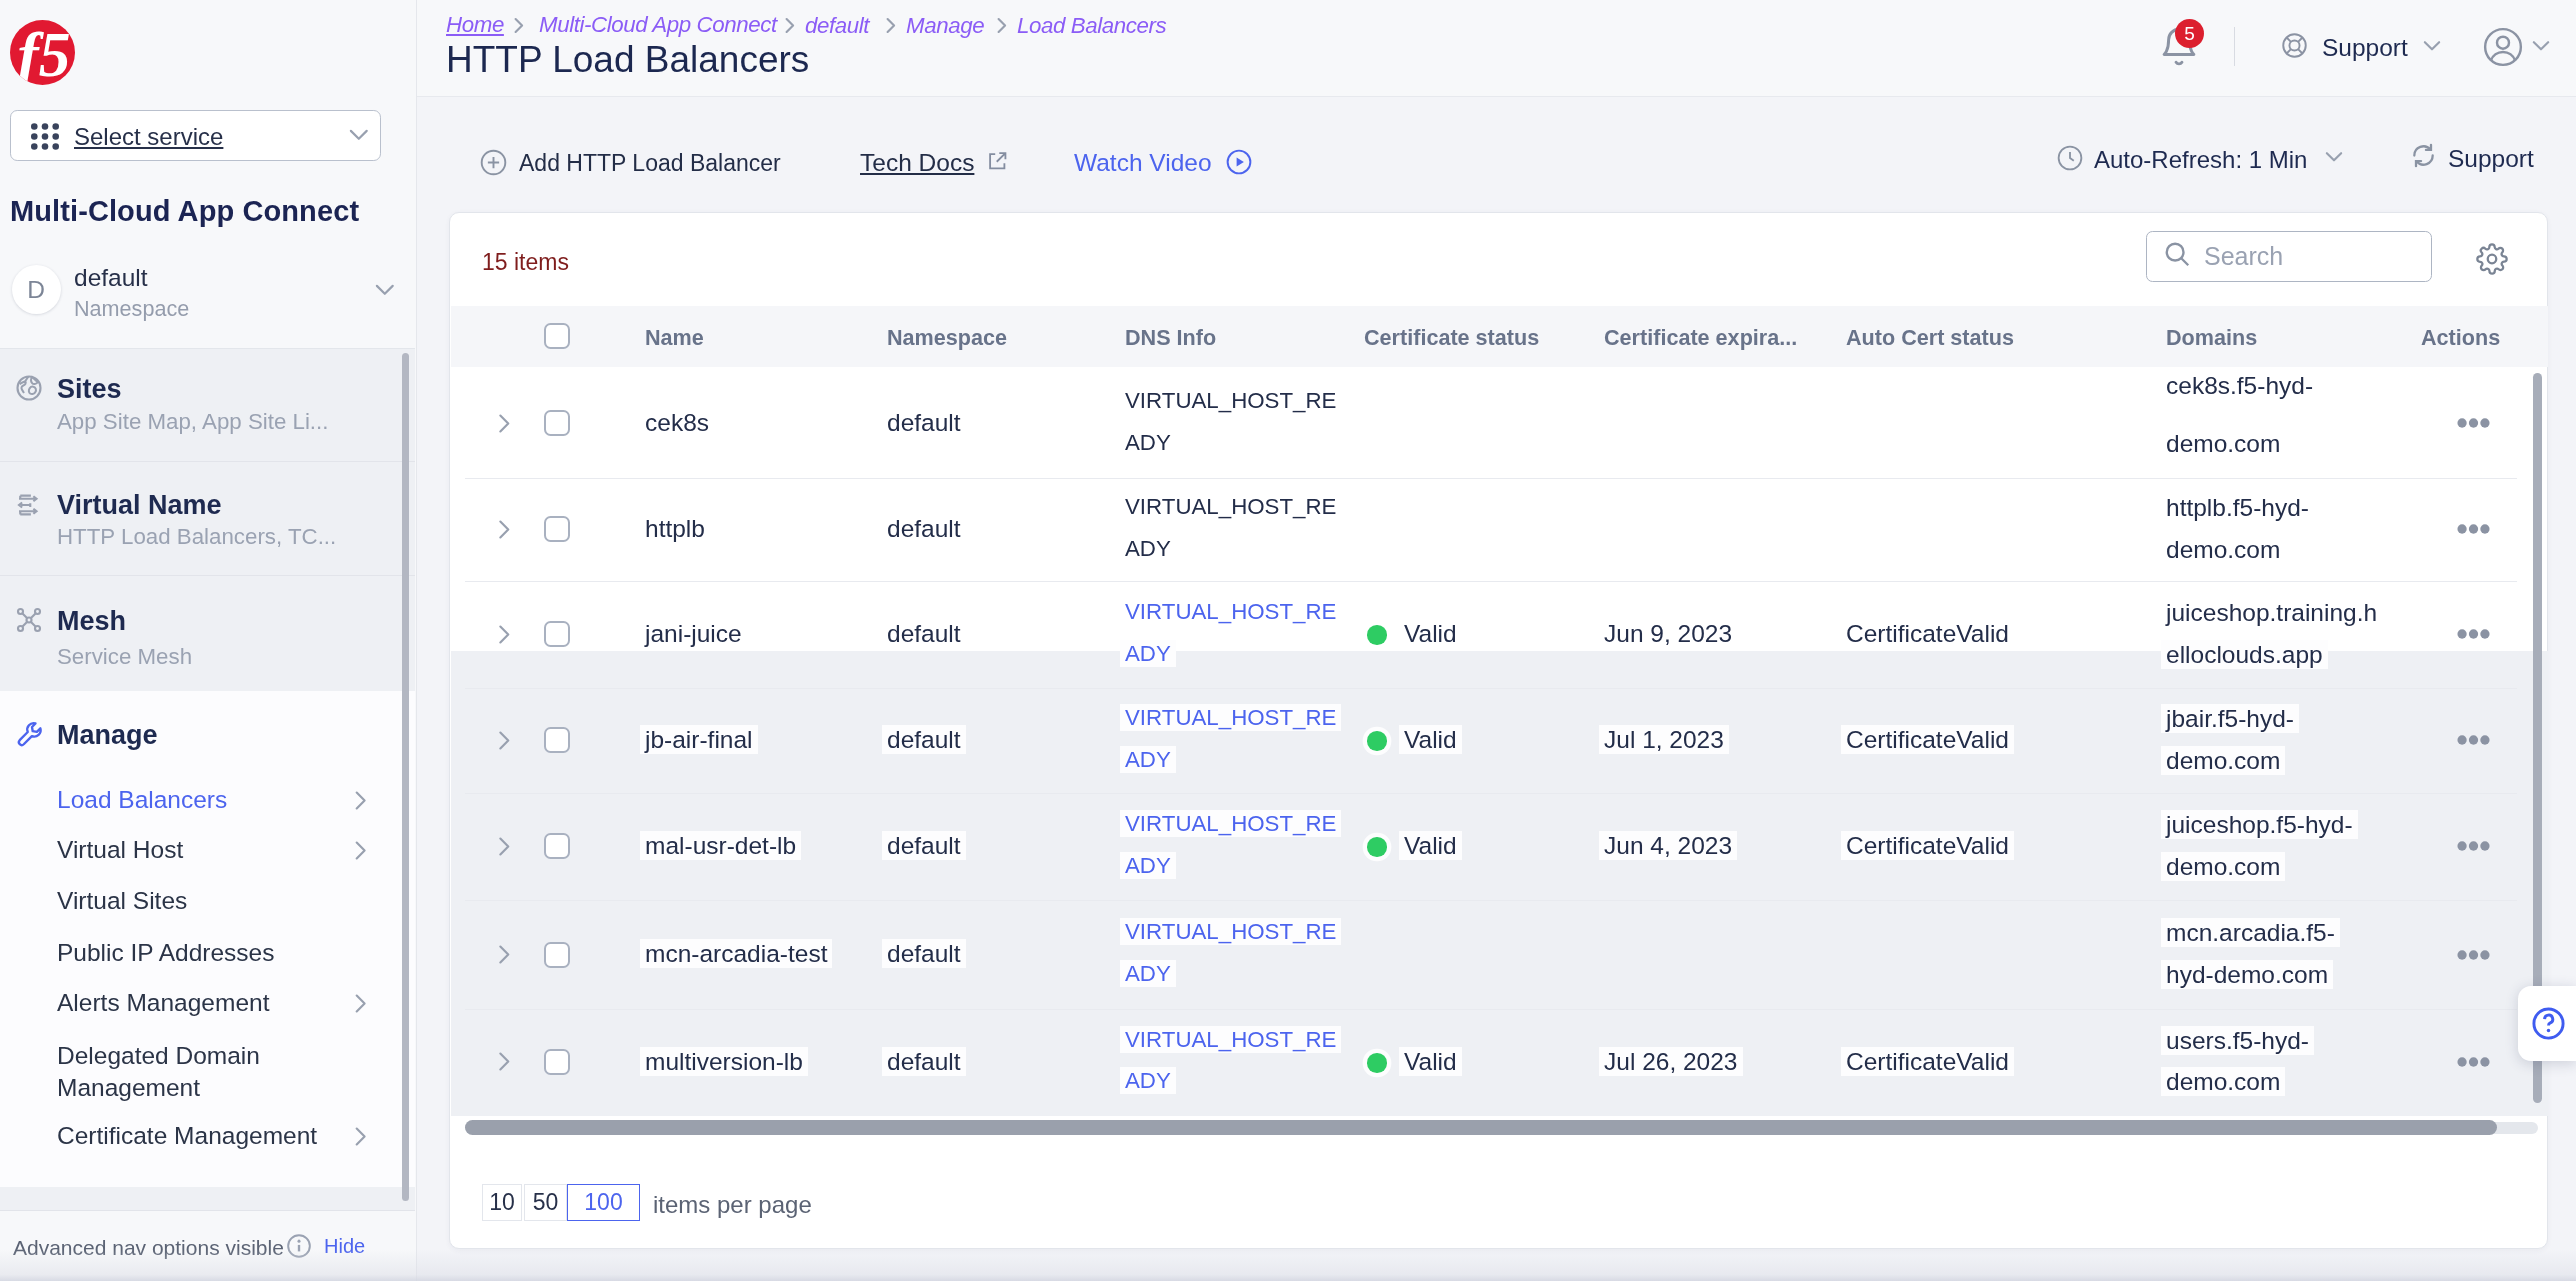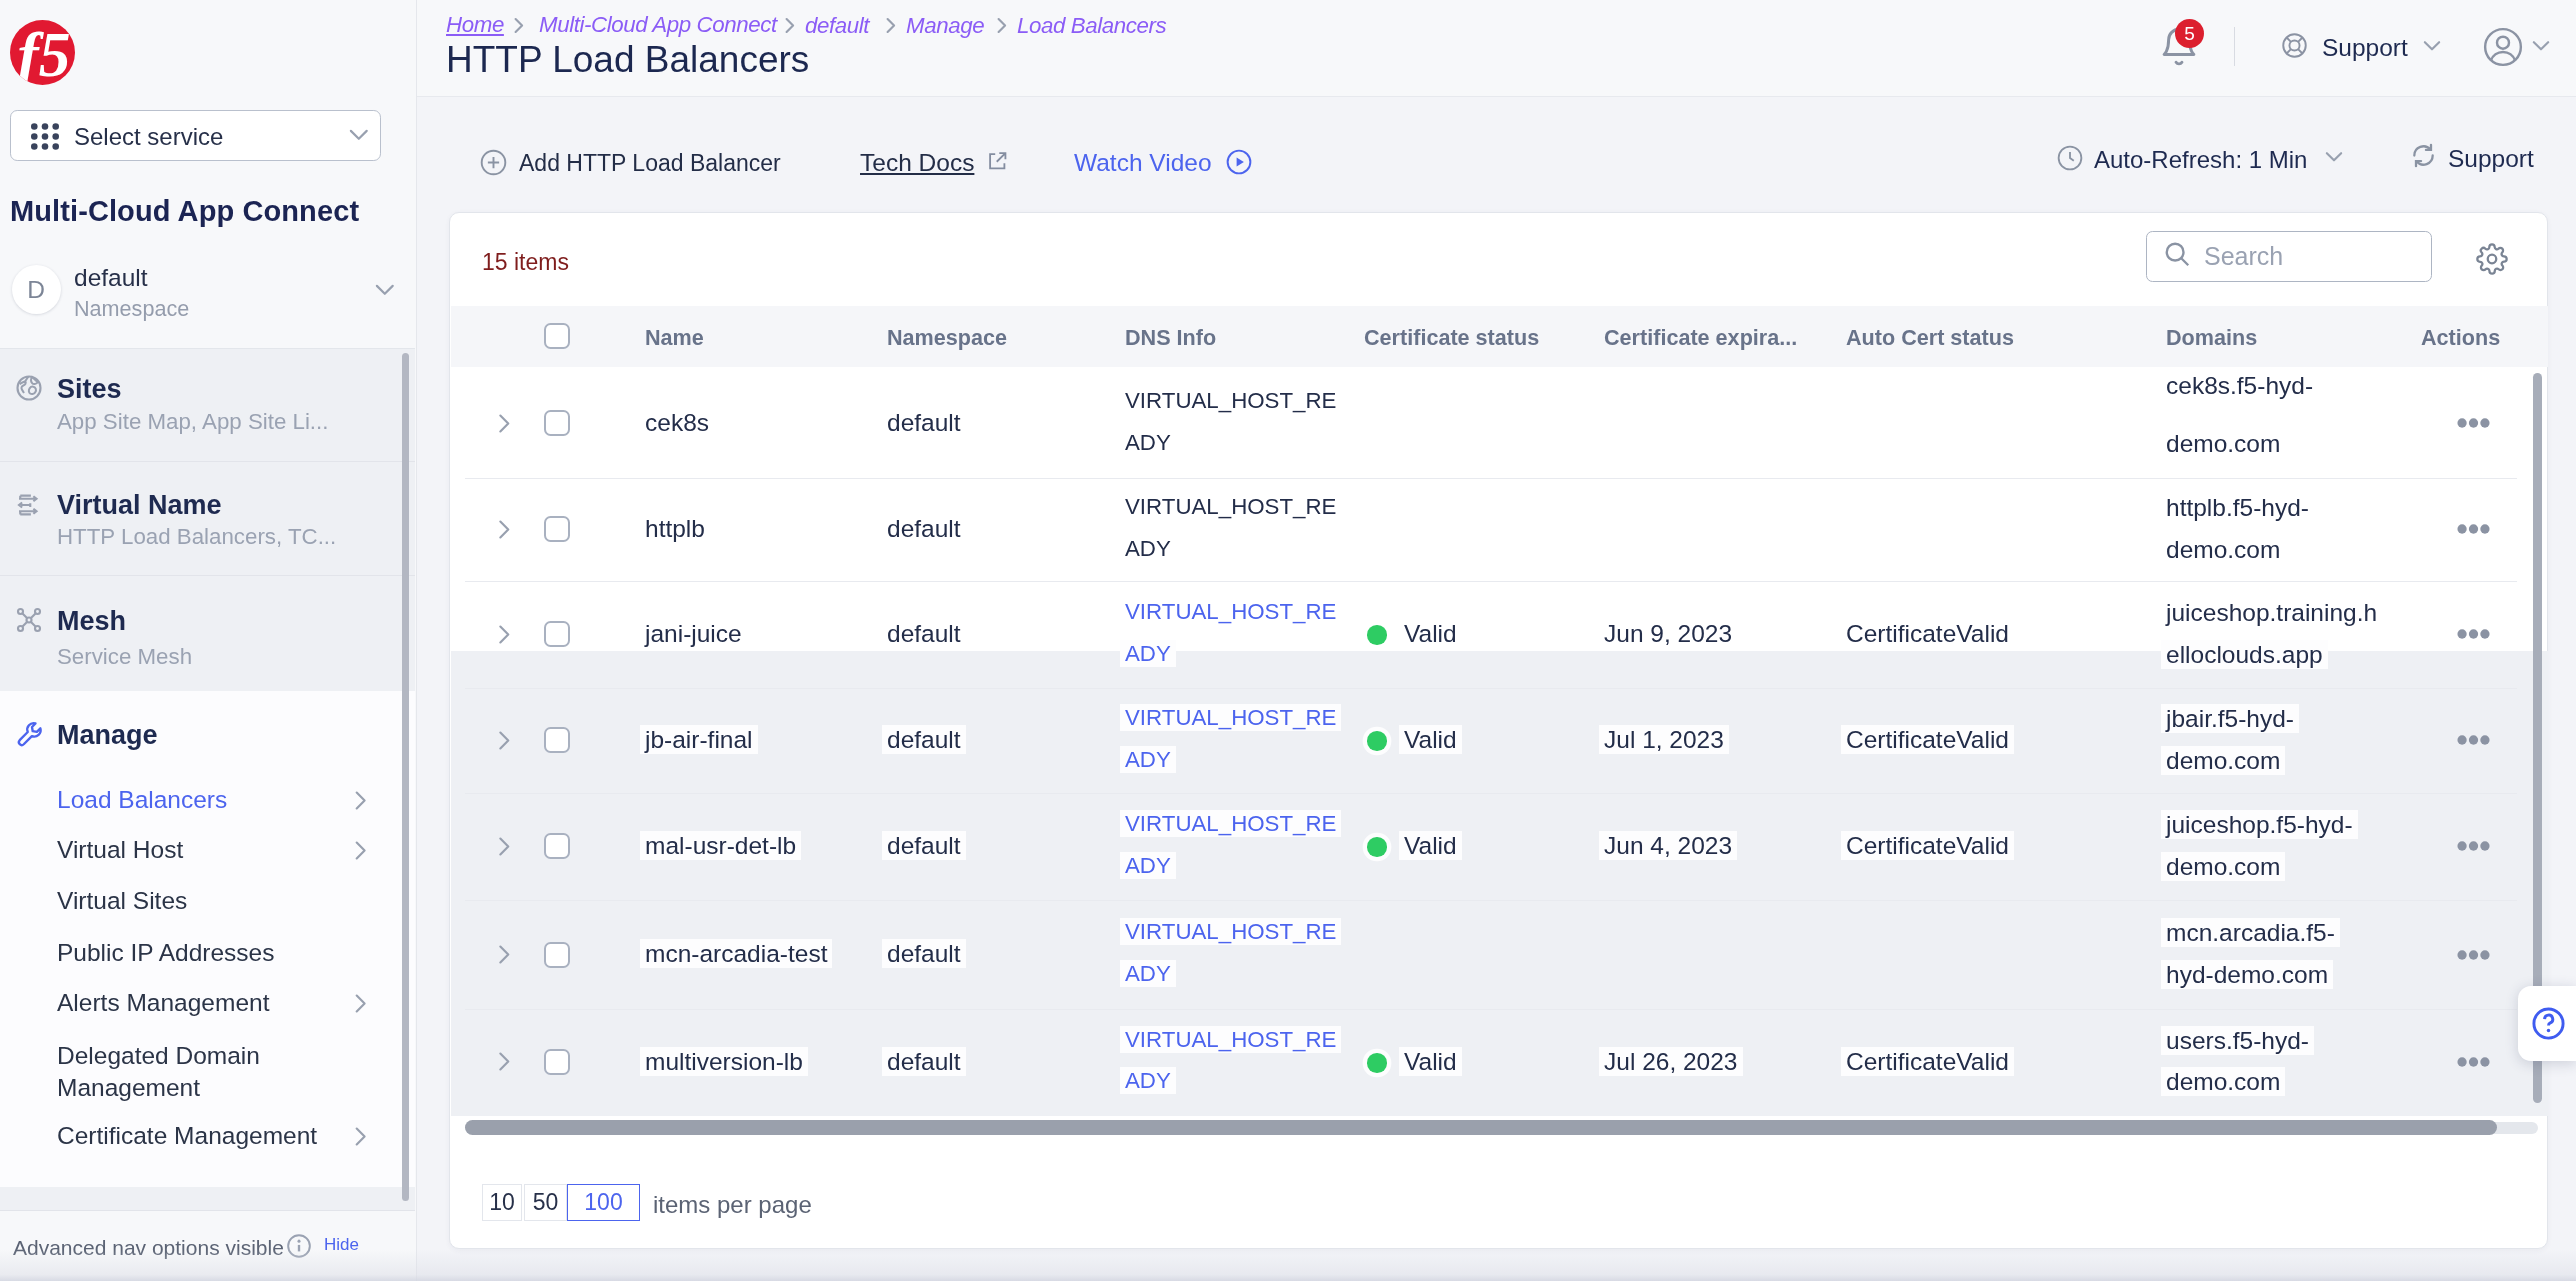--- a/index.html
+++ b/index.html
@@ -10,21 +10,21 @@
   position:relative;
   overflow:hidden;
   color:#232d49;
 }
 .abs { position:absolute; }
 .blue { color:#4c64ee; }
 
 
 #sidebar { left:0; top:0; width:417px; height:1281px; background:#f7f8fa; border-right:1.4px solid #e5e7ec; }
 #selbox { left:10px; top:110px; width:371px; height:51px; background:#fff; border:1.4px solid #b9c0cd; border-radius:7.2px; }
-#selbox .txt { left:63px; top:12.3px; font-size:24px; color:#273049; }
+#selbox .txt { left:63px; top:12.3px; font-size:24px; color:#273049;text-decoration:underline; }
 #mcac { left:10px; top:195px; font-size:29px; font-weight:bold; color:#1b2453; letter-spacing:0.1px; }
 #nsD { left:11.5px; top:265px; width:49px; height:49px; background:#fff; border-radius:50%; box-shadow:0 0.7px 2.9px rgba(40,50,80,.18); text-align:center; line-height:49px; font-size:24.5px; color:#7c8596; }
 .navsec { left:0; width:415px; background:#eef0f4; }
 .navtitle { font-size:27px; font-weight:bold; color:#1e2a50; }
 .navsub { font-size:22.3px; color:#9aa2b2; }
 .navlink { font-size:24.5px; color:#2b3447; }
 #managesec { left:0; top:691px; width:415px; height:496px; background:#fcfcfe; }
 .chev { stroke:#98a0af; stroke-width:3.0; fill:none; stroke-linecap:round; stroke-linejoin:round; }
 
 
@@ -160,21 +160,21 @@
   </svg>
 
 <div class="abs" style="left:0; top:1187px; width:415px; height:24px; background:#eef0f4;"></div>
 <div class="abs" style="left:0; top:1210px; width:415px; height:1.4px; background:#e2e4ea;"></div>
 <div class="abs" style="left:13px; top:1236px; font-size:21px; color:#5b6374;">Advanced nav options visible</div>
 <svg class="abs" style="left:286px; top:1233px;" width="26" height="26" viewBox="0 0 24 24" fill="none" stroke="#9aa2b2" stroke-width="1.8">
   <circle cx="12" cy="12" r="10"></circle>
     <path d="M12 11 V17" stroke-width="2.2"></path>
     <circle cx="12" cy="7.5" r="1.4" fill="#9aa2b2" stroke="none"></circle>
 </svg>
-<div class="abs" style="left:324px; top:1235px; font-size:17px; color:#4c64ee;">Hide</div>
+<div class="abs" style="left:324px; top:1235px; font-size:20px; color:#4c64ee;">Hide</div>
 
 <div class="abs" style="left:402px; top:353px; width:7.2px; height:848px; background:#b3b7c2; border-radius:4.3px;"></div>
 
 <div class="abs" id="topstrip"></div>
 <div class="abs crumb" style="left:446px; top:12.3px; text-decoration:underline;">Home</div>
 <svg class="abs" style="left:512px; top:16px;" width="14.4" height="19" viewBox="0 0 20 26">
     <path class="chev" d="M5 4 L14 13 L5 22"></path>
   </svg>
 <div class="abs crumb" style="left:539px; top:12.3px;">Multi-Cloud App Connect</div>
 <svg class="abs" style="left:783px; top:16px;" width="14.4" height="19" viewBox="0 0 20 26">

